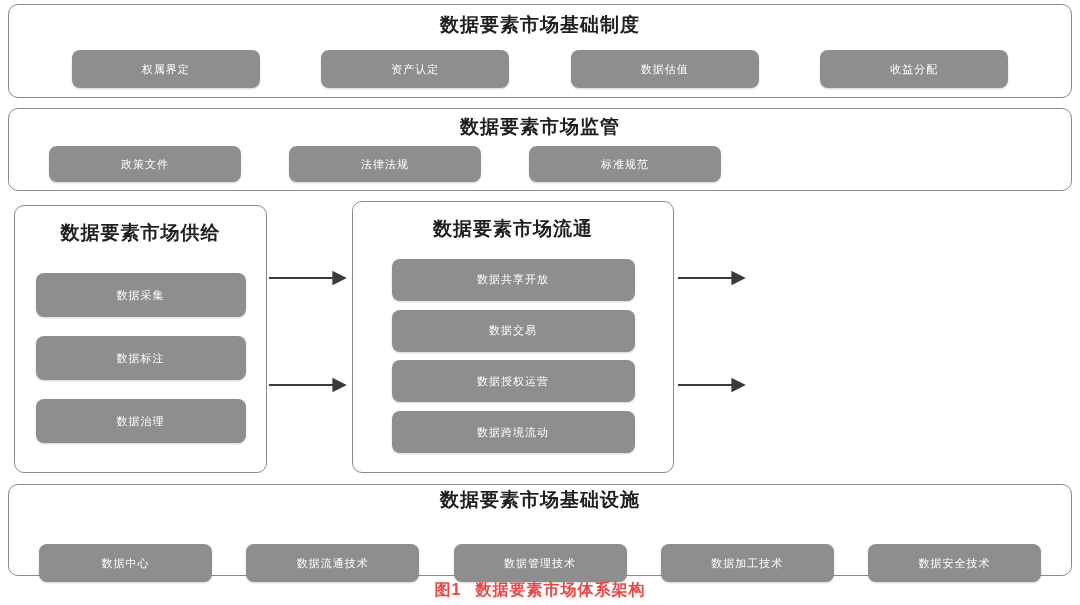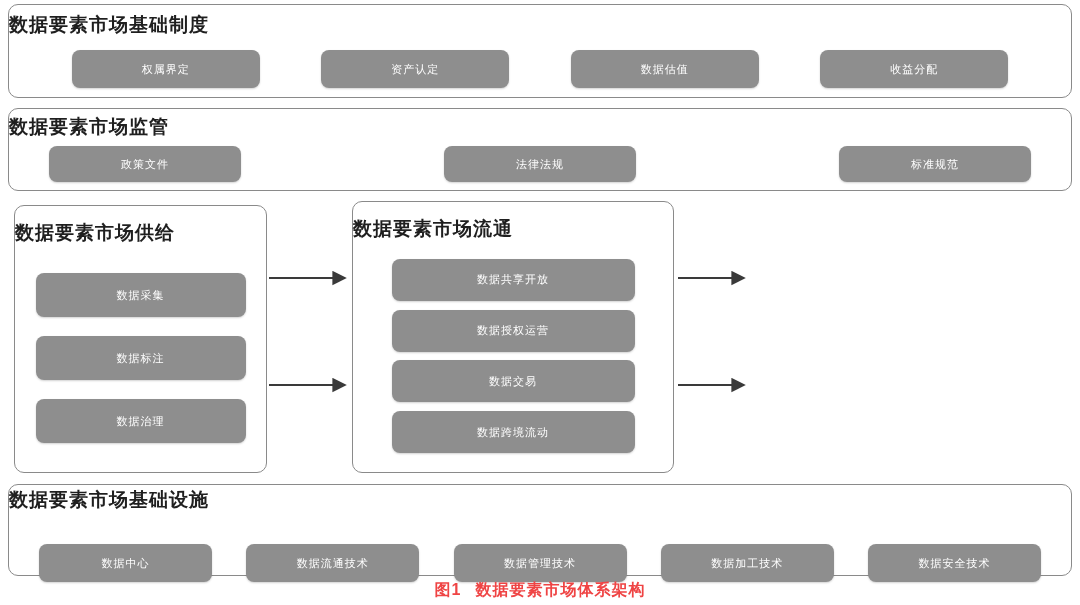--- a/index.html
+++ b/index.html
@@ -22,20 +22,21 @@
 
   
   .panel {
     position: absolute;
     border: 1.5px solid #8a8a8a;
     border-radius: 10px;
     background: #ffffff;
     box-sizing: border-box;
   }
   .panel-title {
+    text-align: center;
     font-size: 19px;
     font-weight: bold;
     color: #1f1f1f;
     letter-spacing: 1px;
   }
 
   
   .pill {
     background: #8e8e8e;
     color: #ffffff;
@@ -68,23 +69,24 @@
 
   
   #regulation-panel {
     left: 8px; top: 108px; width: 1064px; height: 83px;
   }
   #regulation-panel .panel-title { margin-top: 5px; }
   #regulation-panel .row {
     position: absolute;
     left: 0; right: 0; top: 37px;
     display: flex;
-    justify-content: space-between;
+    justify-content: flex-start;
     padding: 0 40px;
     box-sizing: border-box;
+    gap: 48px;
   }
   #regulation-panel .pill {
     width: 192px; height: 36px;
   }
 
   
   #supply-panel {
     left: 14px; top: 205px; width: 253px; height: 268px;
   }
   #circulation-panel {
@@ -173,22 +175,22 @@
       <div class="pill">数据采集</div>
       <div class="pill">数据标注</div>
       <div class="pill">数据治理</div>
     </div>
   </div>
 
   <div class="panel mid-panel" id="circulation-panel">
     <div class="panel-title">数据要素市场流通</div>
     <div class="mid-list">
       <div class="pill">数据共享开放</div>
+      <div class="pill">数据交易</div>
       <div class="pill">数据授权运营</div>
-      <div class="pill">数据交易</div>
       <div class="pill">数据跨境流动</div>
     </div>
   </div>
 
 
   <svg class="arrow-svg" style="left:267px; top:250px; width:90px; height:150px;">
     <defs>
       <marker id="ah" markerWidth="9" markerHeight="9" refX="7" refY="4" orient="auto">
         <path d="M0,0 L8,4 L0,8 z" fill="#3a3a3a"></path>
       </marker>

